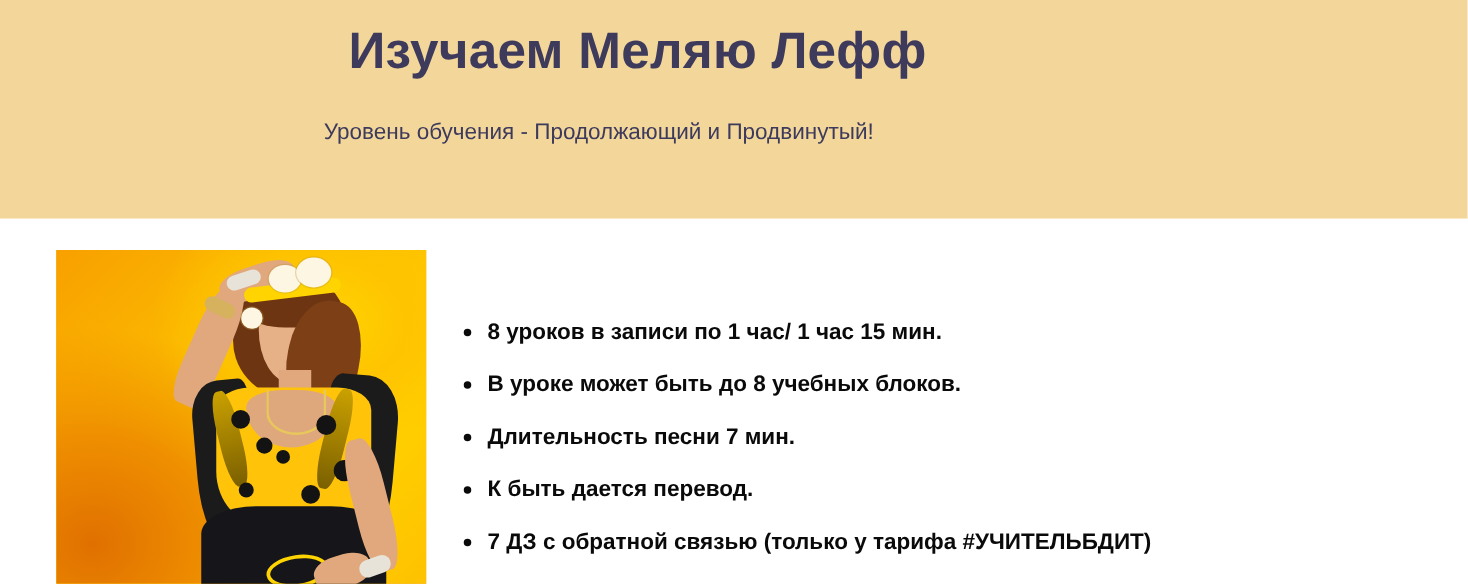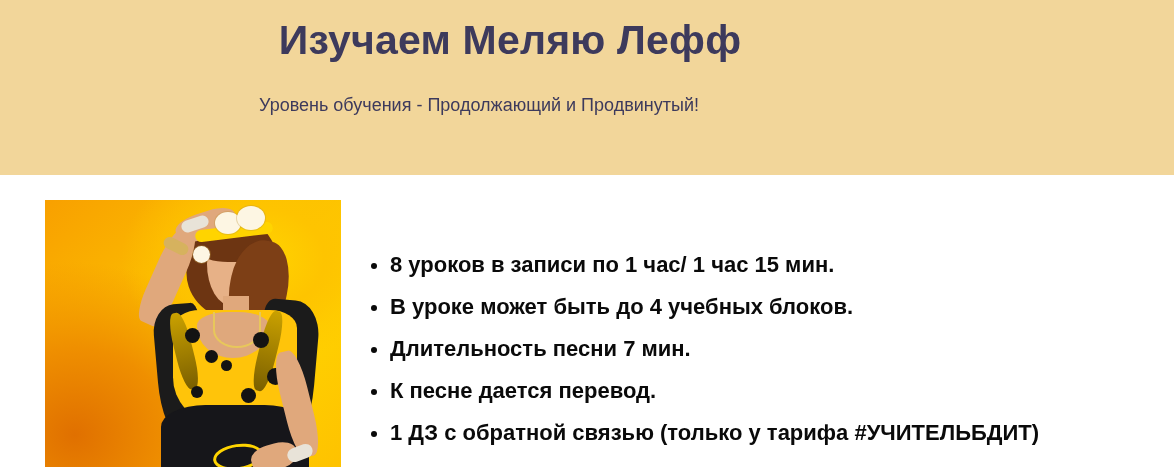--- a/index.html
+++ b/index.html
@@ -306,21 +306,21 @@
     margin: 0;
     padding: 0;
     list-style: none;
   }
 
   .feature-item {
     position: relative;
     padding-left: 28px;
     margin: 0 0 6px 0;
     font-family: "Liberation Sans", sans-serif;
-    font-size: 22px;
+    font-size: 18px;
     font-weight: bold;
     color: #0a0a0a;
     line-height: 36px;
     white-space: nowrap;
   }
   .feature-item:last-child { margin-bottom: 0; }
 
   .feature-item::before {
     content: "";
     position: absolute;
@@ -377,20 +377,20 @@
         <div class="d-skirt"></div>
         <div class="d-skirt-bow"></div>
         <div class="d-arm-down"></div>
         <div class="d-hand-hip"></div>
         <div class="d-bracelet3"></div>
       </div>
     </div>
 
     <ul class="feature-list">
       <li class="feature-item">8 уроков в записи по 1 час/ 1 час 15 мин.</li>
-      <li class="feature-item">В уроке может быть до 4 учебных блоков.</li>
+      <li class="feature-item">В уроке может быть до 8 учебных блоков.</li>
       <li class="feature-item">Длительность песни 7 мин.</li>
-      <li class="feature-item">К песне дается перевод.</li>
-      <li class="feature-item">1 ДЗ с обратной связью (только у тарифа #УЧИТЕЛЬБДИТ)</li>
+      <li class="feature-item">К быть дается перевод.</li>
+      <li class="feature-item">7 ДЗ с обратной связью (только у тарифа #УЧИТЕЛЬБДИТ)</li>
     </ul>
 
   </div>
 </div>
 
 </body></html>

